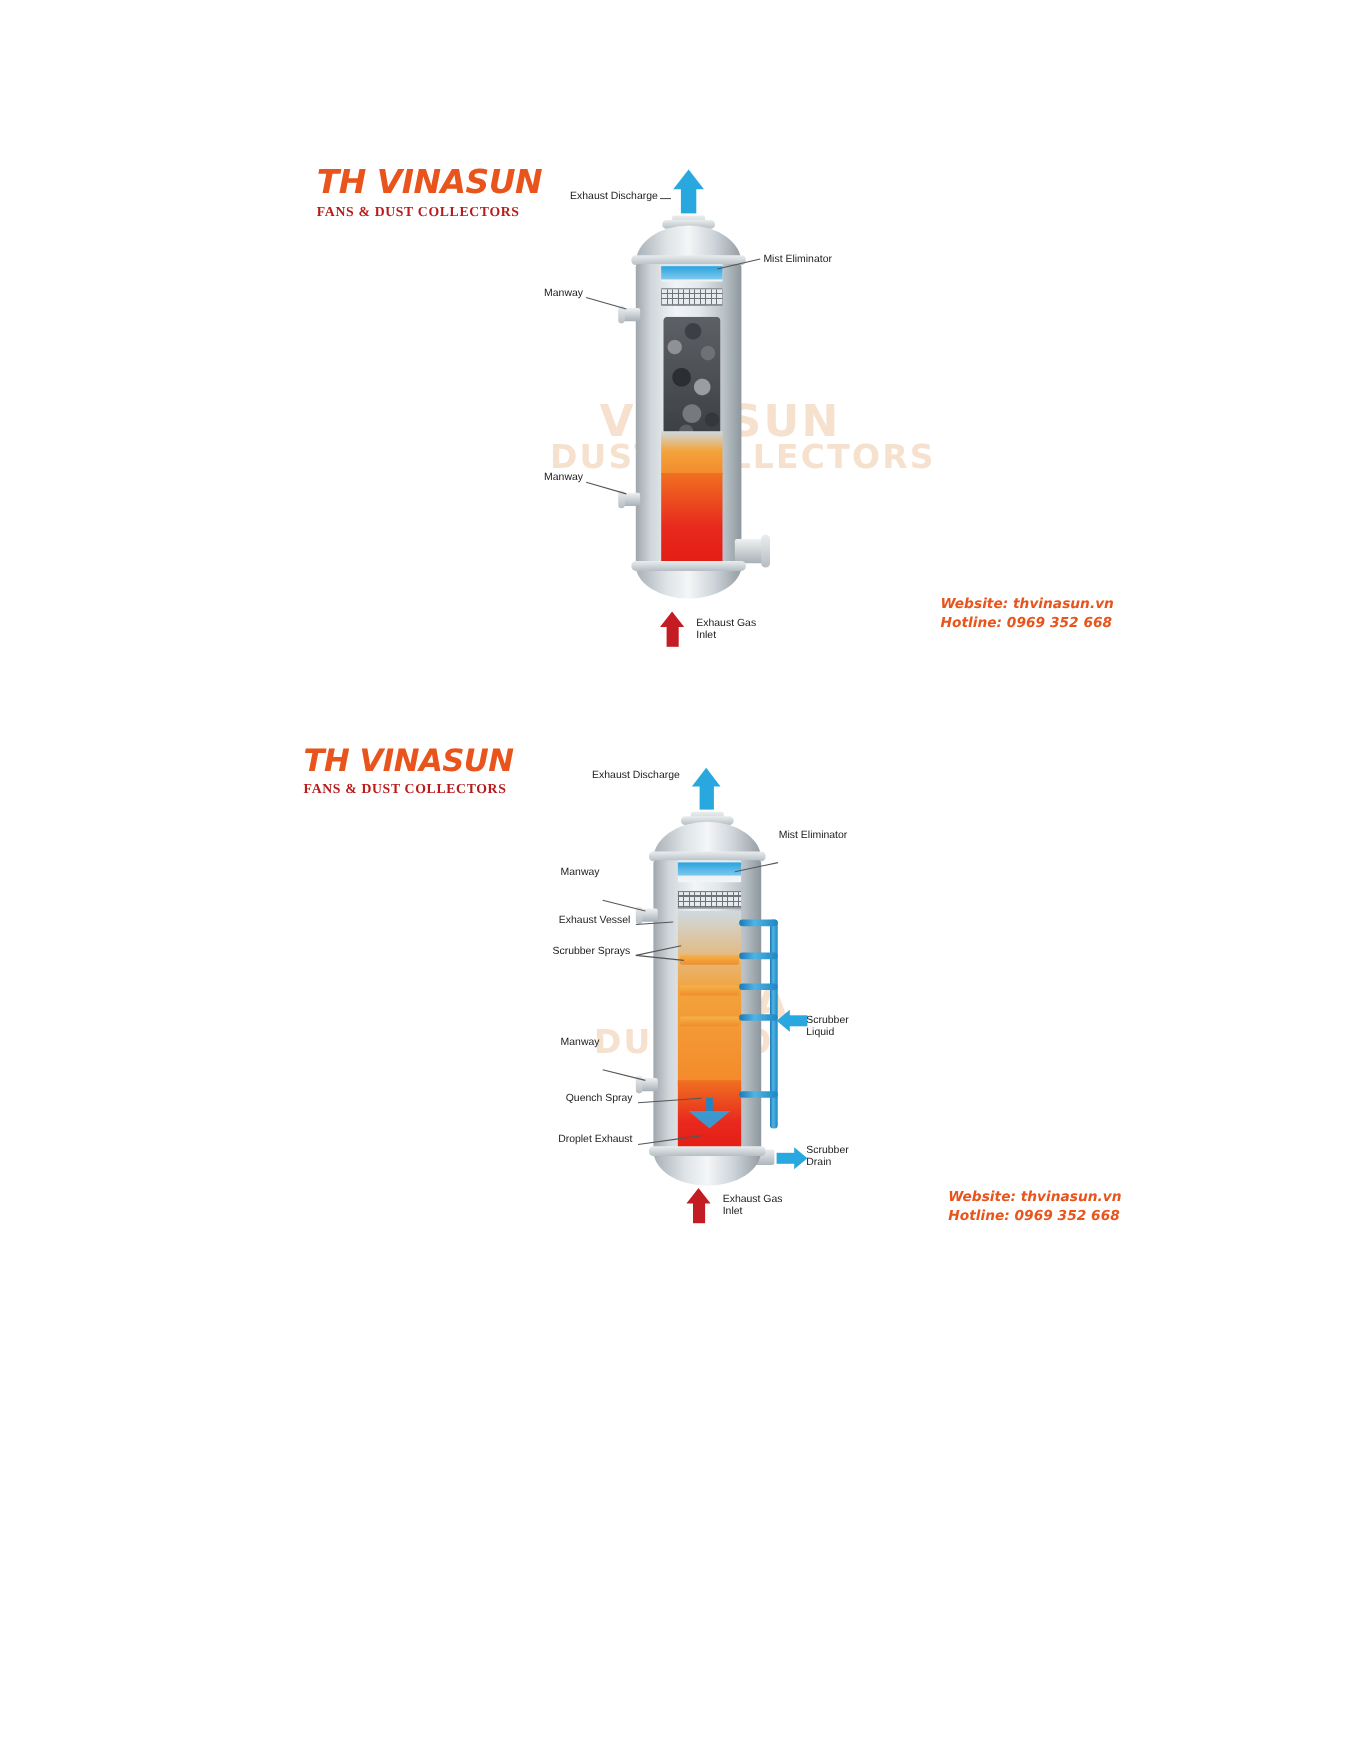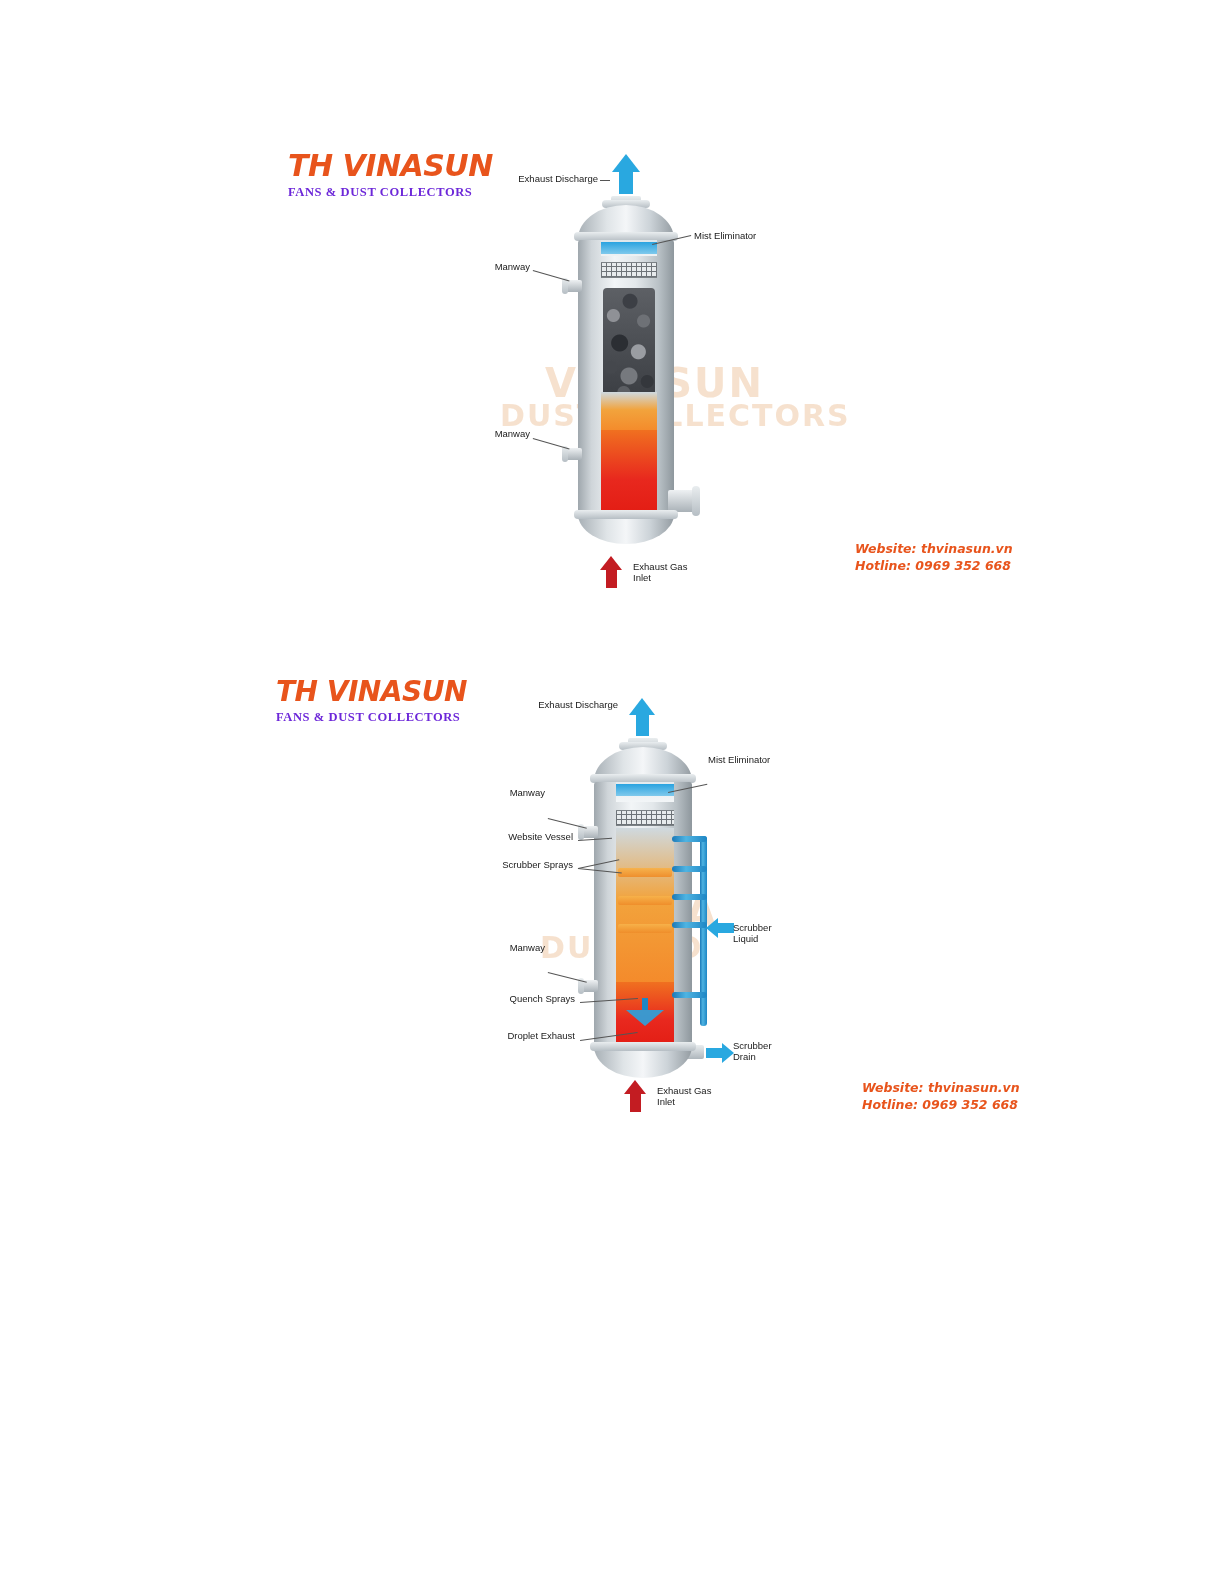--- a/index.html
+++ b/index.html
@@ -28,21 +28,21 @@
   .brand { position: absolute; }
   .brand-title {
     color: #e8541c;
     font-family: "DejaVu Sans", sans-serif;
     font-weight: bold;
     font-style: italic;
     letter-spacing: -0.5px;
     white-space: nowrap;
   }
   .brand-sub {
-    color: #6d28d9;
+    color: #b91c1c;
     font-family: "Liberation Serif", serif;
     font-weight: bold;
     white-space: nowrap;
   }
   
   .contact {
     position: absolute;
     color: #e8541c;
     font-family: "DejaVu Sans", sans-serif;
     font-weight: bold;
@@ -324,26 +324,26 @@
       <div class="leader" style="left:578px; top:228px; width:42px; transform:rotate(-12deg);"></div>
       <div class="leader" style="left:578px; top:228px; width:44px; transform:rotate(6deg);"></div>
       <div class="leader" style="left:548px; top:332px; width:40px; transform:rotate(14deg);"></div>
       <div class="leader" style="left:580px; top:362px; width:58px; transform:rotate(-4deg);"></div>
       <div class="leader" style="left:580px; top:400px; width:58px; transform:rotate(-8deg);"></div>
     </div>
 
     <div class="lbl r" style="left:470px; top:60px; width:148px; font-size:9.5px;">Exhaust Discharge</div>
     <div class="lbl" style="left:708px; top:115px; width:120px; font-size:9.5px;">Mist Eliminator</div>
     <div class="lbl r" style="left:440px; top:148px; width:105px; font-size:9.5px;">Manway</div>
-    <div class="lbl r" style="left:425px; top:192px; width:148px; font-size:9.5px;">Website Vessel</div>
+    <div class="lbl r" style="left:425px; top:192px; width:148px; font-size:9.5px;">Exhaust Vessel</div>
     <div class="lbl r" style="left:425px; top:220px; width:148px; font-size:9.5px;">Scrubber Sprays</div>
     <div class="lbl" style="left:733px; top:283px; width:90px; font-size:9.5px;">Scrubber
 Liquid</div>
     <div class="lbl r" style="left:440px; top:303px; width:105px; font-size:9.5px;">Manway</div>
-    <div class="lbl r" style="left:425px; top:354px; width:150px; font-size:9.5px;">Quench Sprays</div>
+    <div class="lbl r" style="left:425px; top:354px; width:150px; font-size:9.5px;">Quench Spray</div>
     <div class="lbl r" style="left:425px; top:391px; width:150px; font-size:9.5px;">Droplet Exhaust</div>
     <div class="lbl" style="left:733px; top:401px; width:90px; font-size:9.5px;">Scrubber
 Drain</div>
     <div class="lbl" style="left:657px; top:446px; width:110px; font-size:9.5px;">Exhaust Gas
 Inlet</div>
   </div>
 
 </div>
 
 </body></html>

